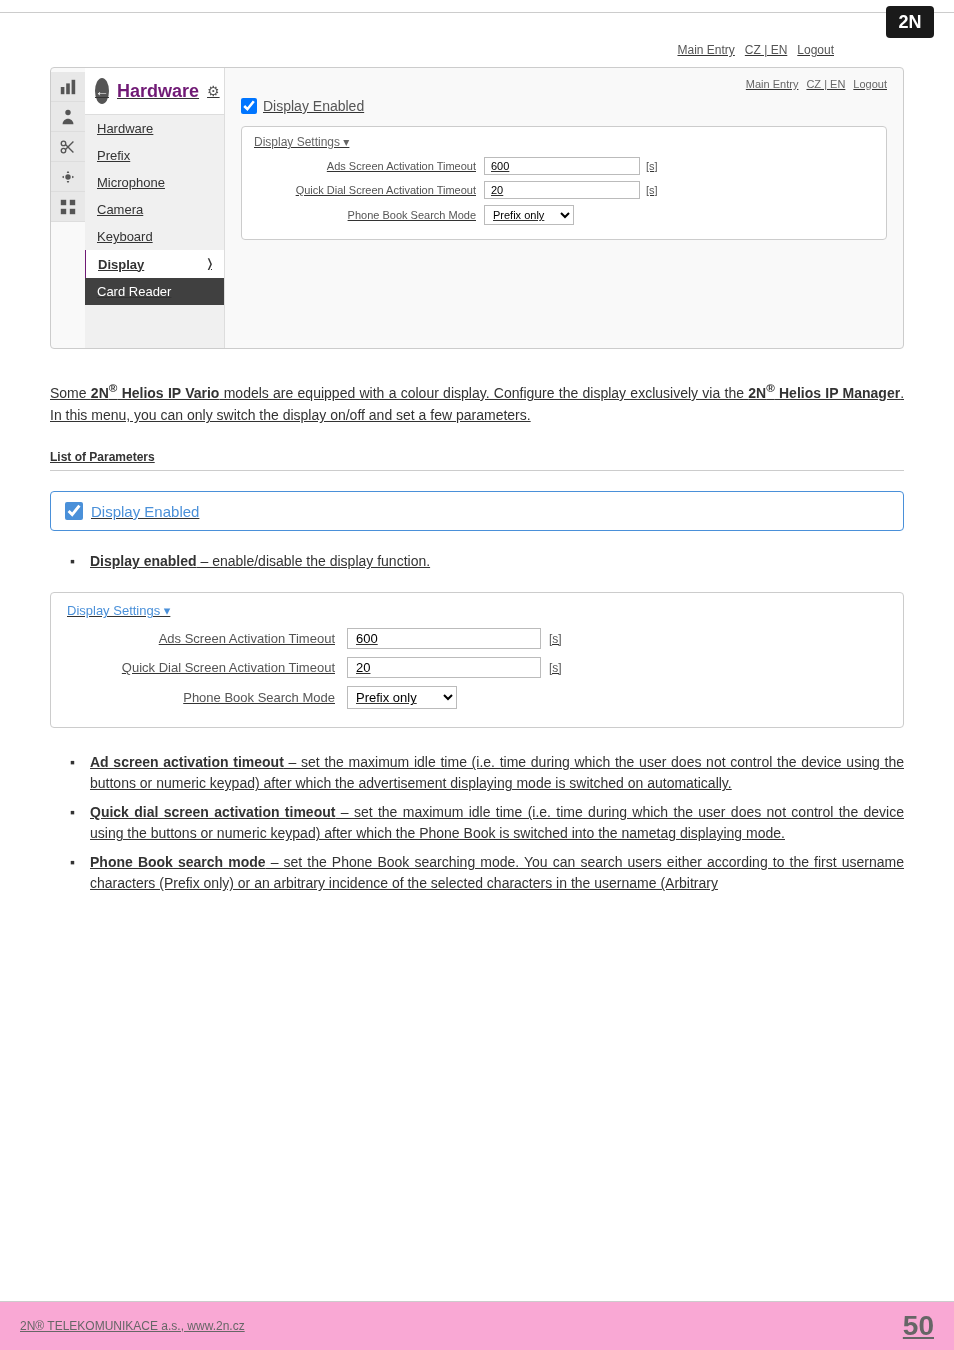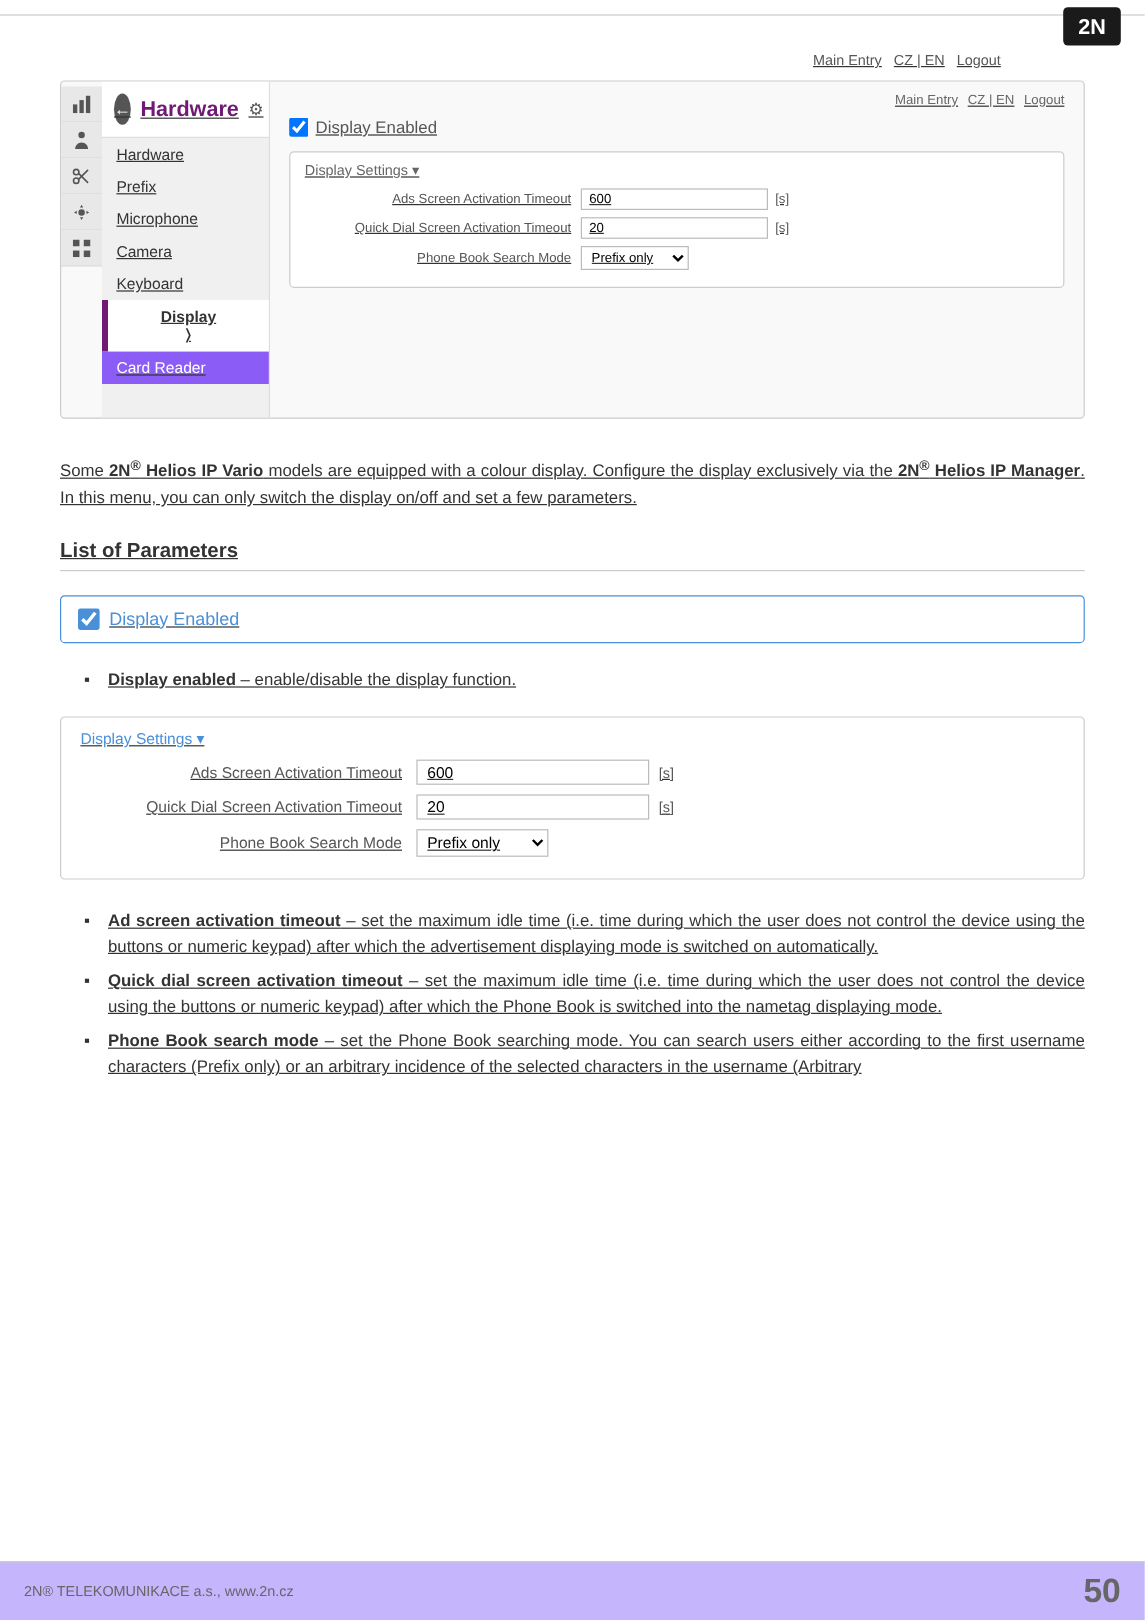--- a/index.html
+++ b/index.html
@@ -141,25 +141,24 @@
       padding: 6px 12px;
       font-size: 13px;
       cursor: pointer;
       display: flex;
       align-items: center;
       justify-content: space-between;
     }
     .sidebar-nav-item.active {
       background: #fff;
       font-weight: bold;
-      border-left: 5px solid #701a75;
-      flex-direction: column;
+      border-left: 1px solid #701a75;
     }
     .sidebar-nav-item.card-reader {
-      background: #8b5cf6;
+      background: #404040;
       color: #fff;
     }
 
     
     .main-panel {
       flex: 1;
       padding: 10px 16px;
     }
     .main-panel-top {
       display: flex;
@@ -233,21 +232,21 @@
     
     .description {
       font-size: 14px;
       line-height: 1.6;
       margin-bottom: 24px;
       text-align: justify;
     }
 
     
     .list-of-params-title {
-      font-size: 17px;
+      font-size: 12px;
       font-weight: bold;
       margin-bottom: 20px;
       border-bottom: 1px solid #ccc;
       padding-bottom: 6px;
     }
 
     
     .param-check-section {
       border: 1px solid #4a90d9;
       border-radius: 4px;
@@ -342,21 +341,22 @@
       bottom: 0;
       left: 0;
       right: 0;
       border-top: 1px solid #ccc;
       padding: 8px 20px;
       display: flex;
       justify-content: space-between;
       align-items: center;
       font-size: 12px;
       color: #666;
-      background: #c4b5fd;
+      background: #f9a8d4;
+      text-decoration: underline;
     }
     .footer-page {
       font-size: 28px;
       color: #666;
       font-weight: bold;
     }
   </style>
 </head>
 <body>
 

